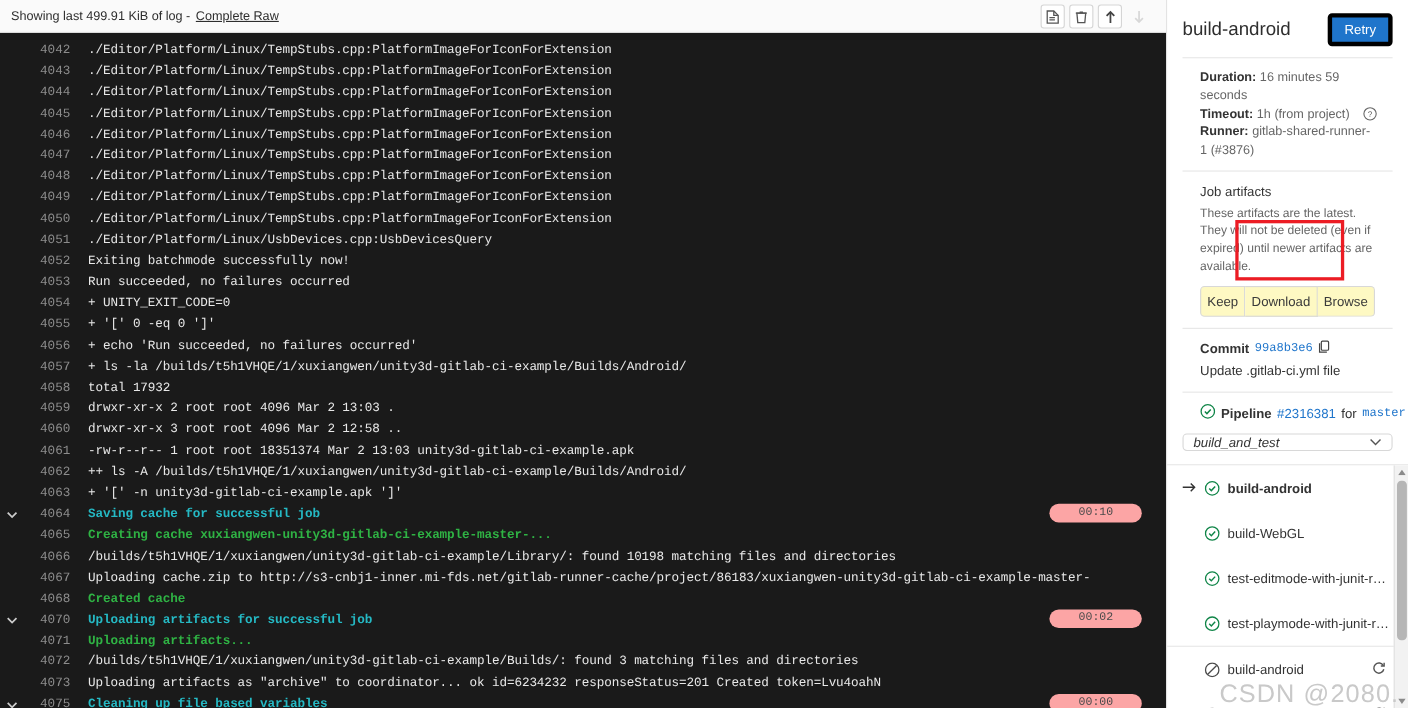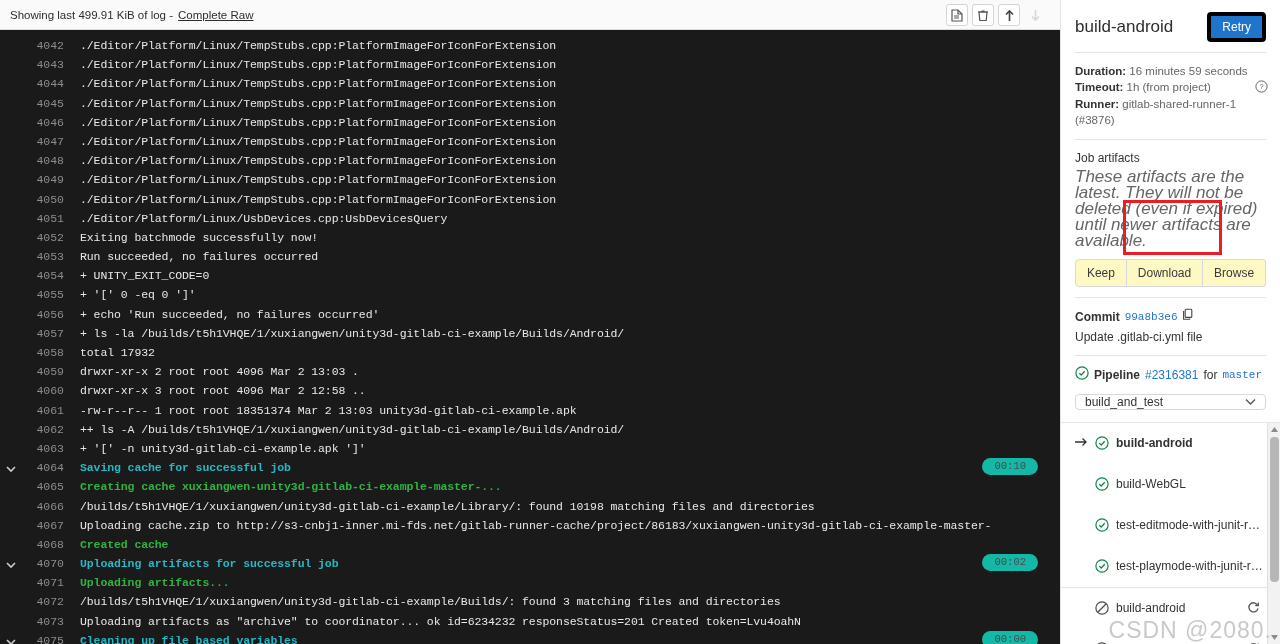--- a/index.html
+++ b/index.html
@@ -46,46 +46,46 @@
     padding-left: 16px; color: #e8e8e8;
     font-family: "Liberation Mono", "DejaVu Sans Mono", monospace;
     font-size: 11.5px; letter-spacing: -0.1px;
   }
   .ln-text.green { color: #2fb344; }
   .ln-text.cyan  { color: #25b9c4; }
   .ln-text.bold  { font-weight: bold; }
   .ln-link { color: #e8e8e8; cursor: pointer; margin-top: 48px; }
   .dur-badge {
     position: absolute; right: 22px;
-    background: #14b8a6; color: #4a4a4a; border-radius: 10px;
+    background: #fca5a5; color: #4a4a4a; border-radius: 10px;
     font-family: "Liberation Mono", "DejaVu Sans Mono", monospace;
-    font-size: 10.5px; padding: 2px 12px; line-height: 13px;
+    font-size: 10.5px; padding: 2px 26px; line-height: 13px;
   }
 
   
   .sidebar {
     width: 220px; height: 644px; background: #fff;
     border-left: 1px solid #e3e3e3; display: flex; flex-direction: column;
     position: relative;
   }
   .sb-head { padding: 12px 14px 0 14px; }
   .sb-title-row { display: flex; align-items: center; justify-content: space-between; }
   .sb-title { font-size: 17px; color: #2e2e2e; font-weight: 400; }
   .retry-btn {
     background: #1f75cb; color: #fff; border: 4px solid #000000; border-radius: 4px;
     font-size: 12px; padding: 4px 11px; cursor: pointer; font-family: inherit;
   }
   .sb-divider { height: 1px; background: #e6e6e6; margin: 10px 14px; }
-  .sb-sec { padding: 0 14px; font-size: 11.5px; color: #666; line-height: 16.5px; }
+  .sb-sec { padding: 0 30px; font-size: 11.5px; color: #666; line-height: 16.5px; }
   .sb-sec b { color: #333; font-weight: bold; }
   .kv-row { position: relative; }
   .help-icon { position: absolute; right: -2px; top: 1px; cursor: pointer; }
 
   .artifacts-title { font-size: 12px; color: #333; margin-bottom: 3px; }
-  .artifacts-note { font-size: 17px; color: #666; line-height: 16px; font-style: italic; }
+  .artifacts-note { font-size: 11px; color: #666; line-height: 16px; }
   .btn-group { display: flex; margin-top: 10px; }
   .ag-btn {
     flex: 1 1 auto; border: 1px solid #d8d8d8; background: #fef9c3; color: #3a3a3a;
     font-size: 12px; padding: 6px 0; text-align: center; cursor: pointer;
     font-family: inherit; white-space: nowrap;
   }
   .ag-btn:first-child { border-radius: 4px 0 0 4px; }
   .ag-btn:last-child  { border-radius: 0 4px 4px 0; border-left: none; }
   .ag-btn:nth-child(2) { border-left: none; }
 
@@ -93,21 +93,21 @@
   .sha { color: #1f75cb; font-family: "Liberation Mono", "DejaVu Sans Mono", monospace; font-size: 11px; cursor: pointer; }
   .commit-msg { font-size: 12px; color: #333; margin-top: 3px; }
 
   .pipeline-row { display: flex; align-items: center; gap: 5px; font-size: 12px; color: #333; }
   .pl-link { color: #1f75cb; cursor: pointer; }
   .pl-ref { color: #1f75cb; font-family: "Liberation Mono", "DejaVu Sans Mono", monospace; font-size: 11px; cursor: pointer; }
 
   .stage-select {
     margin: 9px 14px 0 14px; border: 1px solid #d8d8d8; border-radius: 4px;
     height: 16px; display: flex; align-items: center; justify-content: space-between;
-    padding: 0 9px; font-size: 12px; color: #333; cursor: pointer; background: #fff;
+    padding: 0 9px; font-size: 12px; color: #333; cursor: pointer; background: #fff; font-style: italic;
   }
 
   .jobs-wrap { flex: 1 1 auto; margin-top: 12px; border-top: 1px solid #e6e6e6; position: relative; overflow: hidden; }
   .job-row {
     height: 41px; display: flex; align-items: center; padding: 0 14px 0 14px;
     font-size: 12px; color: #333; cursor: pointer; position: relative;
   }
   .job-row.active { font-weight: bold; }
   .job-arrow { position: absolute; left: 14px; font-size: 12px; color: #333; }
   .job-icon { flex: 0 0 16px; margin-right: 5px; display: flex; align-items: center; }

